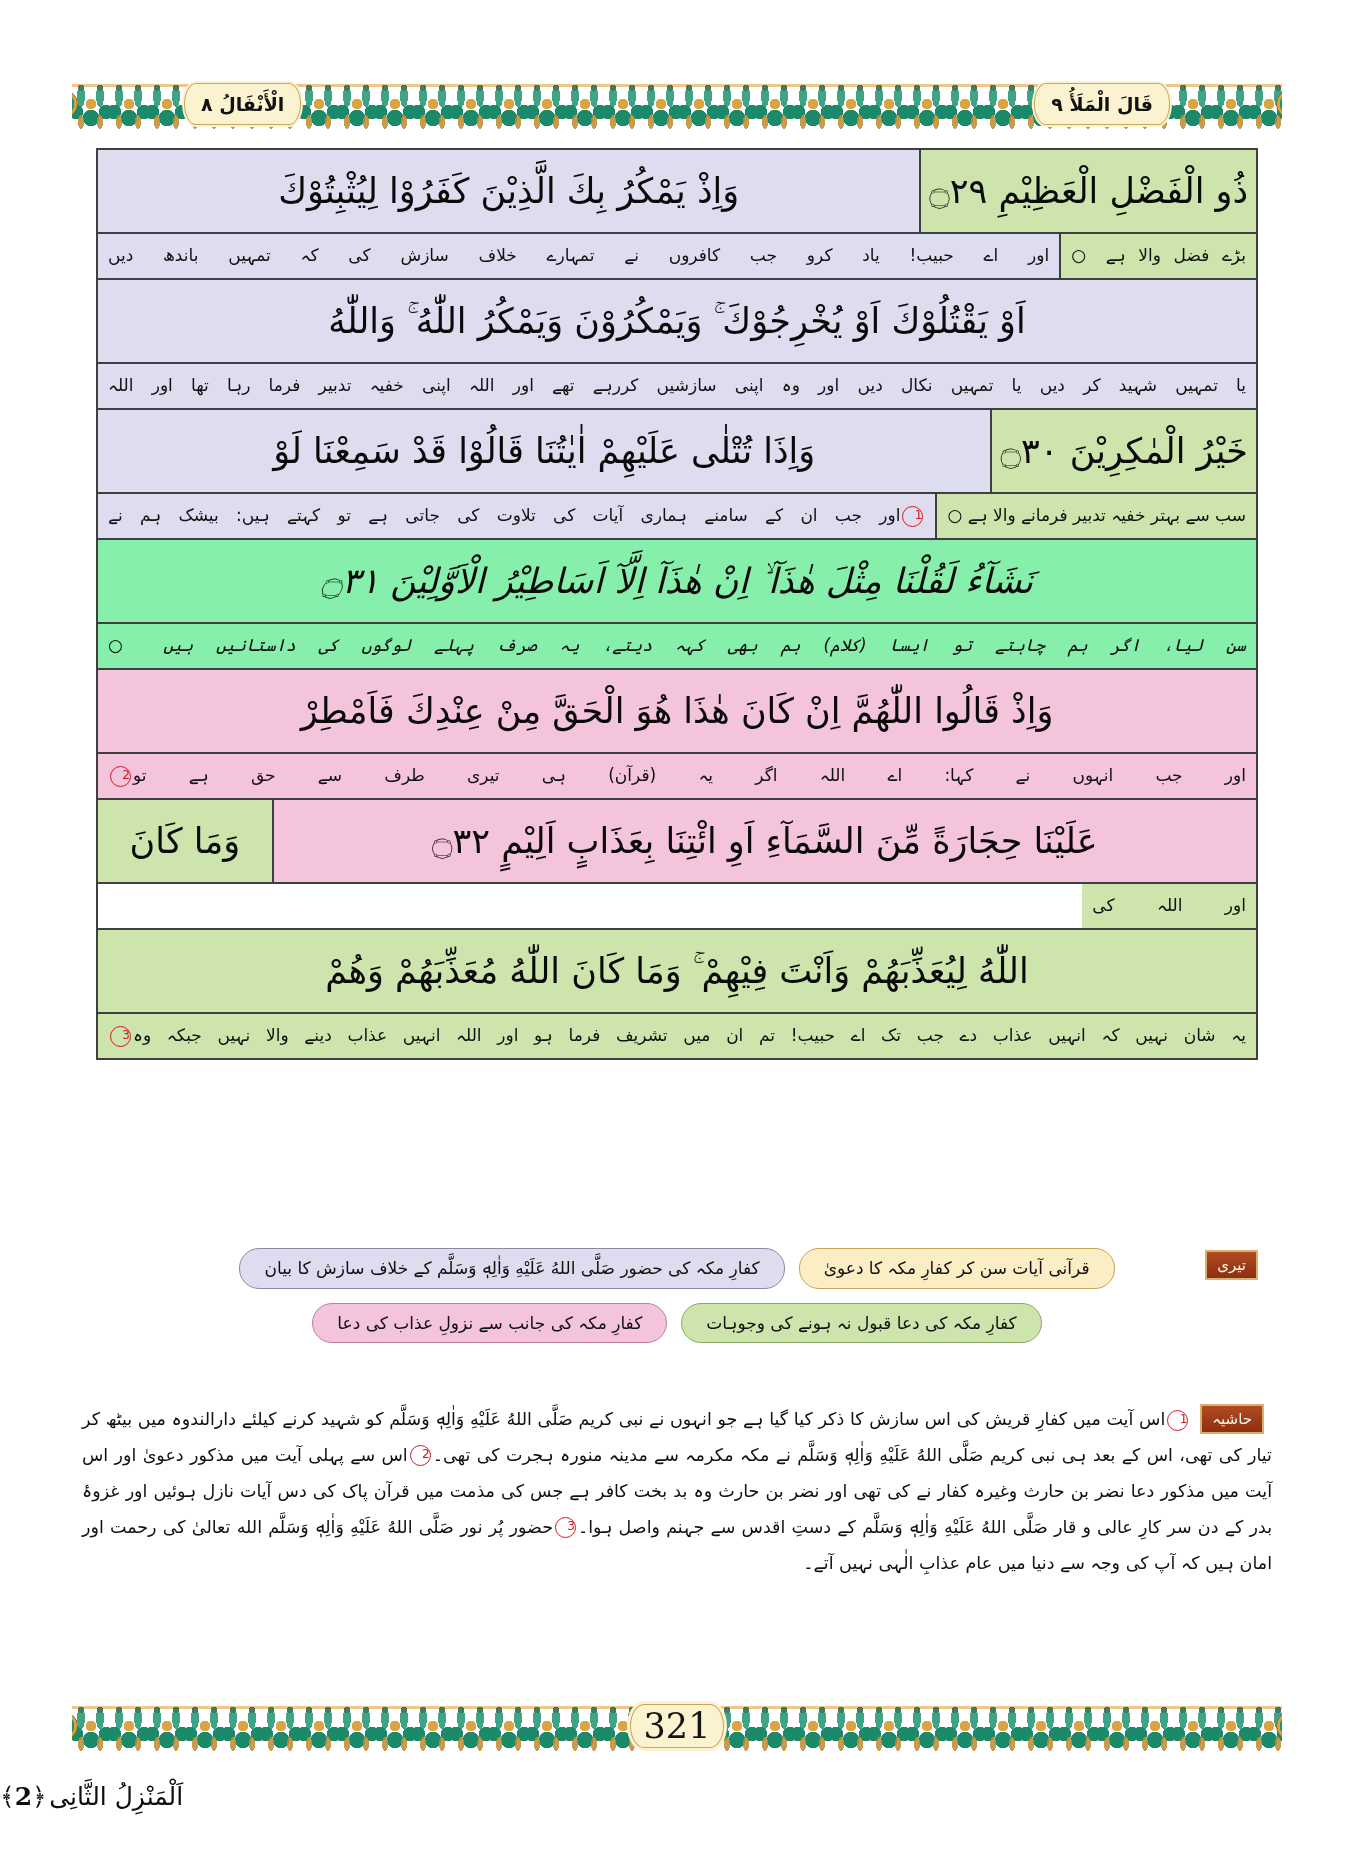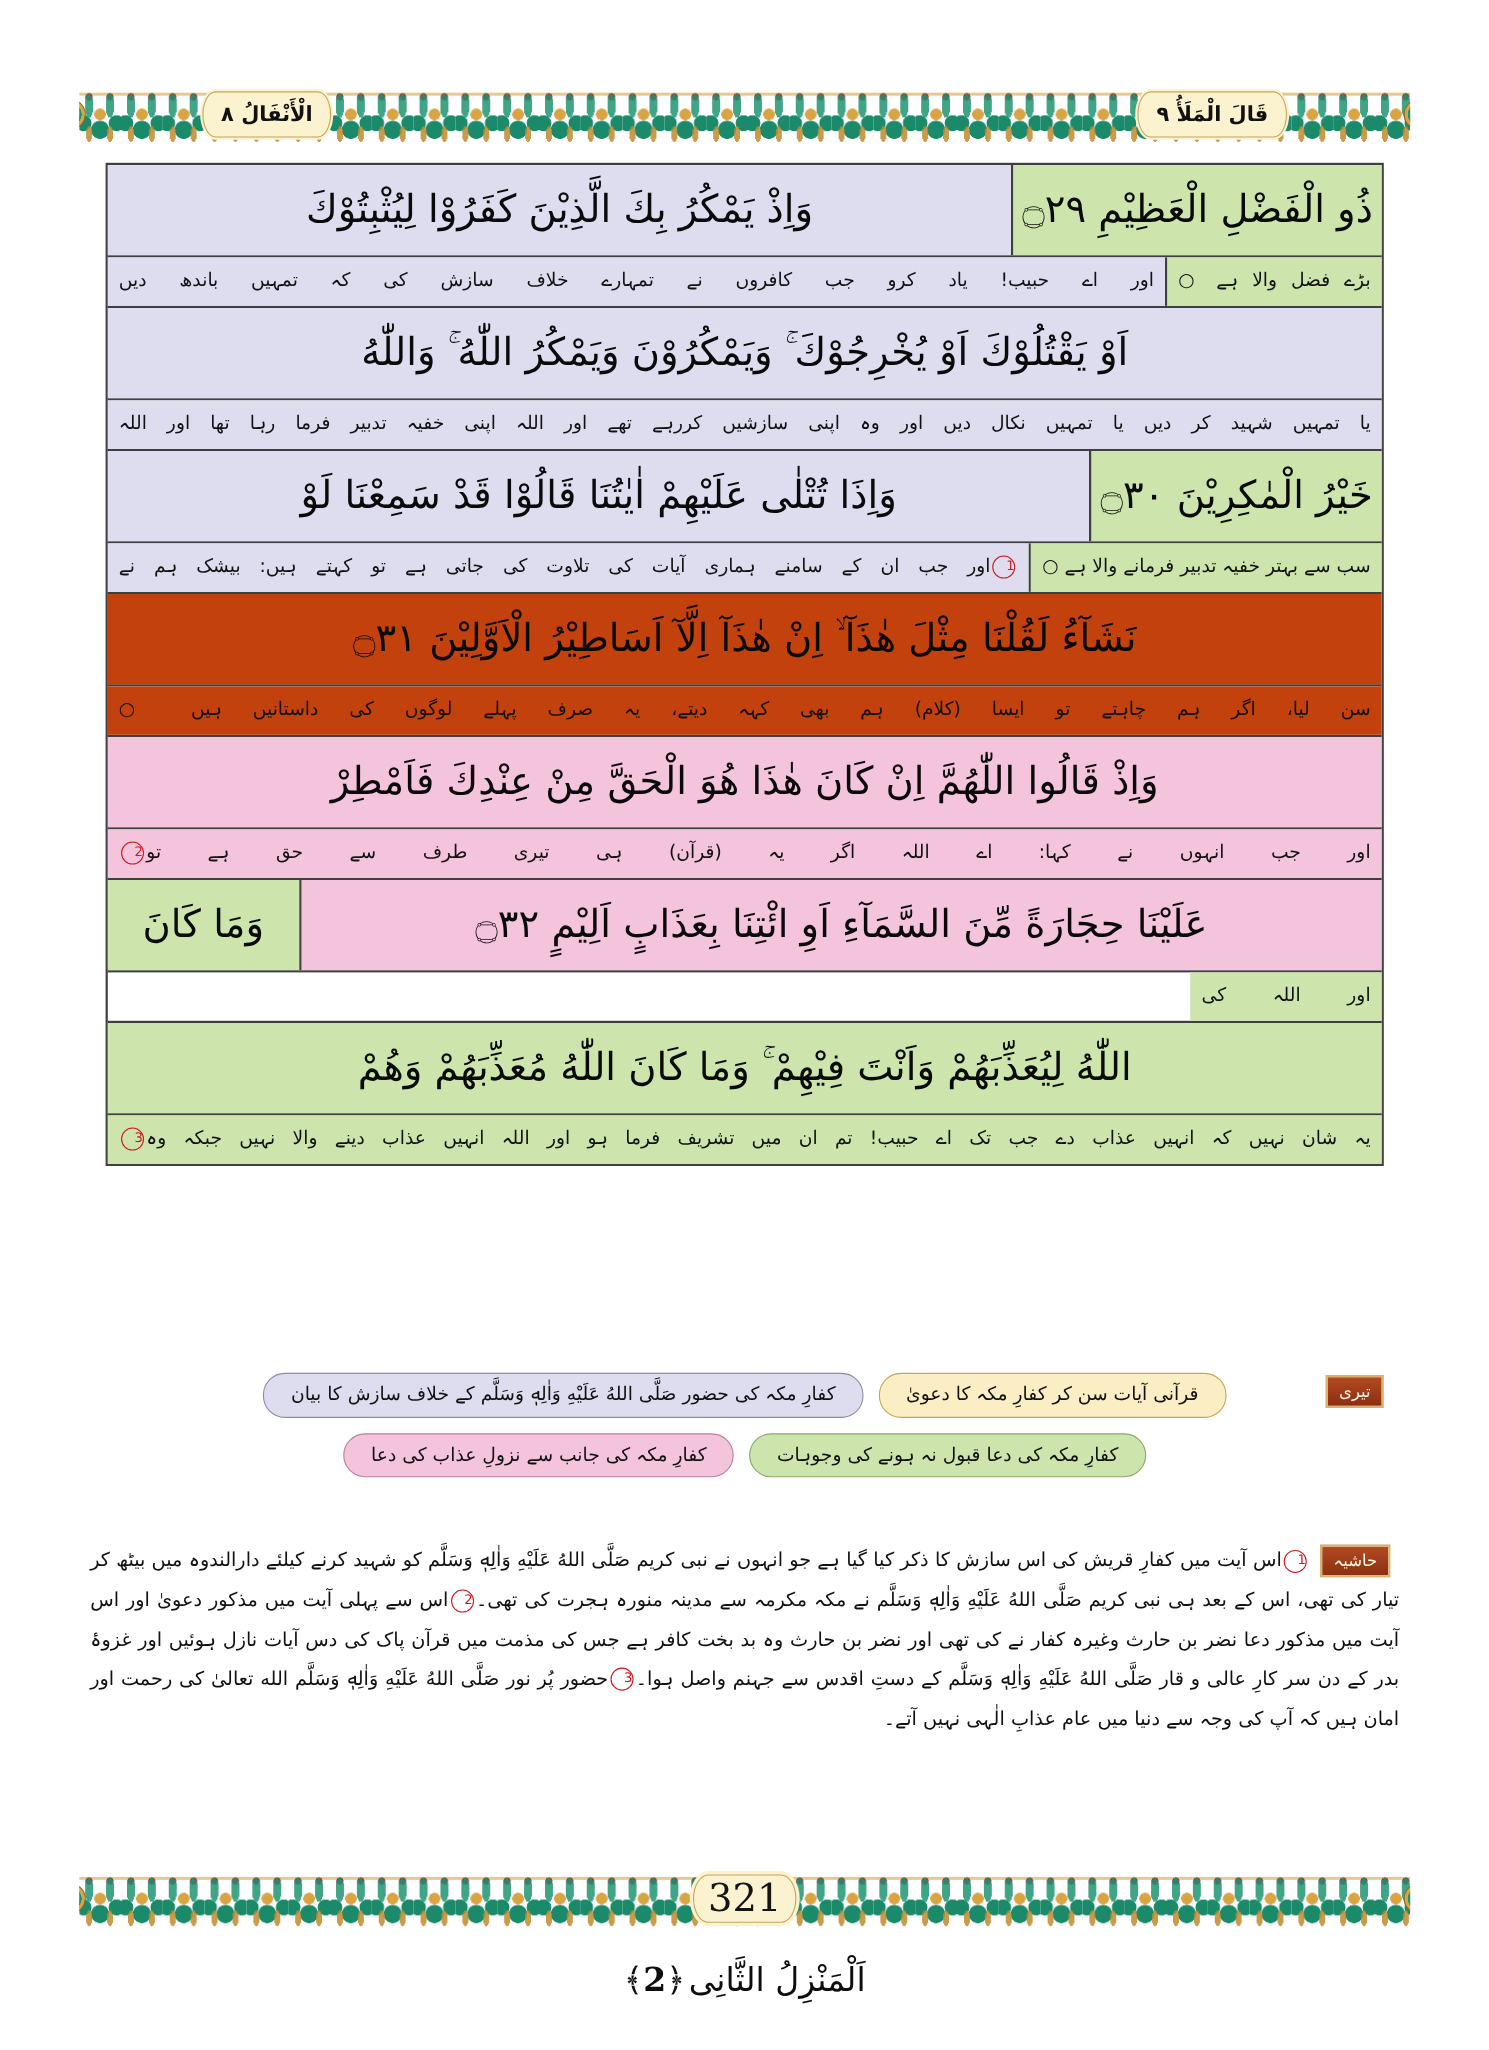--- a/index.html
+++ b/index.html
@@ -131,21 +131,21 @@
     direction:rtl;
     white-space:nowrap;
     width:100%;
     text-align:justify;
     text-align-last:justify;
   }
 
   
   .bg-lav  {background:#dedcef;}
   .bg-grn  {background:#cde5ad;}
-  .bg-yel  {background:#c2410c;}
+  .bg-yel  {background:#86efac;font-style:italic;}
   .bg-pnk  {background:#f4c3dc;}
 
   .sep-v{border-left:2px solid #3f3f3f;}
   .fn-ref{
     display:inline-block;
     width:19px;height:19px;line-height:17px;
     border:1.5px solid #cc1b22;border-radius:50%;
     color:#cc1b22;font-size:12px;text-align:center;
     font-family:"DejaVu Sans",sans-serif;
     vertical-align:middle;
@@ -210,24 +210,24 @@
     line-height:2.05;
     color:#111;
     direction:rtl;
     text-align:justify;
     text-align-last:right;
   }
 
   
   #manzil-line{
     position:absolute;left:0;right:0;top:1782px;
-    text-align:center;
-    direction:rtl;
-    font-family:"DejaVu Sans",sans-serif;
-    font-size:30px;
+    text-align:left;
+    direction:rtl;
+    font-family:"DejaVu Sans",sans-serif;
+    font-size:25px;
     color:#0d0d0d;
   }
   #manzil-line .num{
     font-family:"DejaVu Serif","Liberation Serif",serif;
     font-weight:bold;
   }
 </style>
 </head>
 <body>
 

